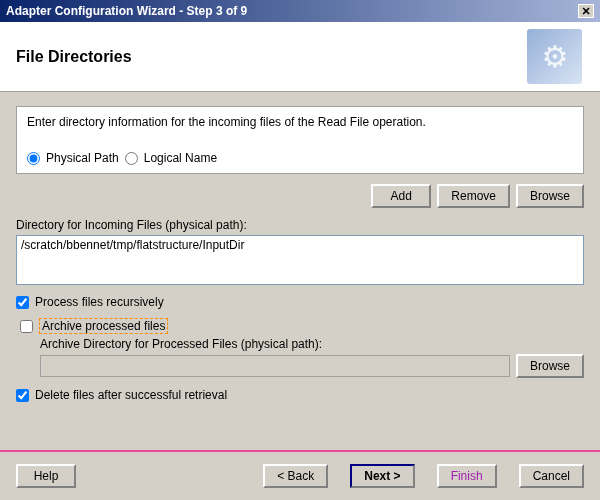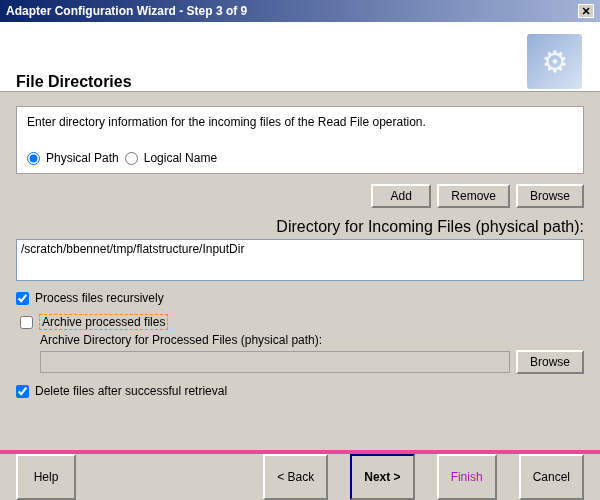--- a/index.html
+++ b/index.html
@@ -29,21 +29,21 @@
       background: #d4d0c8;
       height: 478px;
       display: flex;
       flex-direction: column;
     }
 
     .header-area {
       background: white;
       height: 70px;
       display: flex;
-      align-items: flex-end;
+      align-items: center;
       justify-content: space-between;
       padding: 0 16px;
       border-bottom: 1px solid #a0a0a0;
     }
     .header-title {
       font-size: 16px;
       font-weight: bold;
       color: #000;
     }
     .header-icon {
@@ -92,24 +92,24 @@
       cursor: pointer;
       min-width: 60px;
       text-align: center;
     }
 
     .dir-group {
       display: flex;
       flex-direction: column;
       gap: 3px;
     }
-    .dir-label { font-size: 16px; text-align: right; }
+    .dir-label { font-size: 12px; }
     .dir-list {
       width: 100%;
-      height: 42px;
+      height: 50px;
       background: white;
       border: 1px solid #7f9db9;
       padding: 2px 4px;
       font-size: 12px;
       overflow-y: auto;
     }
 
     .checkbox-row {
       display: flex;
       align-items: center;
@@ -137,22 +137,23 @@
       flex: 1;
       background: #d4d0c8;
       border: 1px solid #a0a0a0;
       padding: 2px 4px;
       font-size: 12px;
       height: 22px;
     }
 
     .footer {
       height: 50px;
-      border-top: 4px solid #ec4899;
-      display: flex;
+      border-top: 2px solid #ec4899;
+      display: flex;
+      align-items: center;
       justify-content: space-between;
       padding: 0 16px;
       background: #d4d0c8;
     }
     .footer-right {
       display: flex;
       gap: 22px;
     }
 
     input[type="radio"] { cursor: pointer; }

